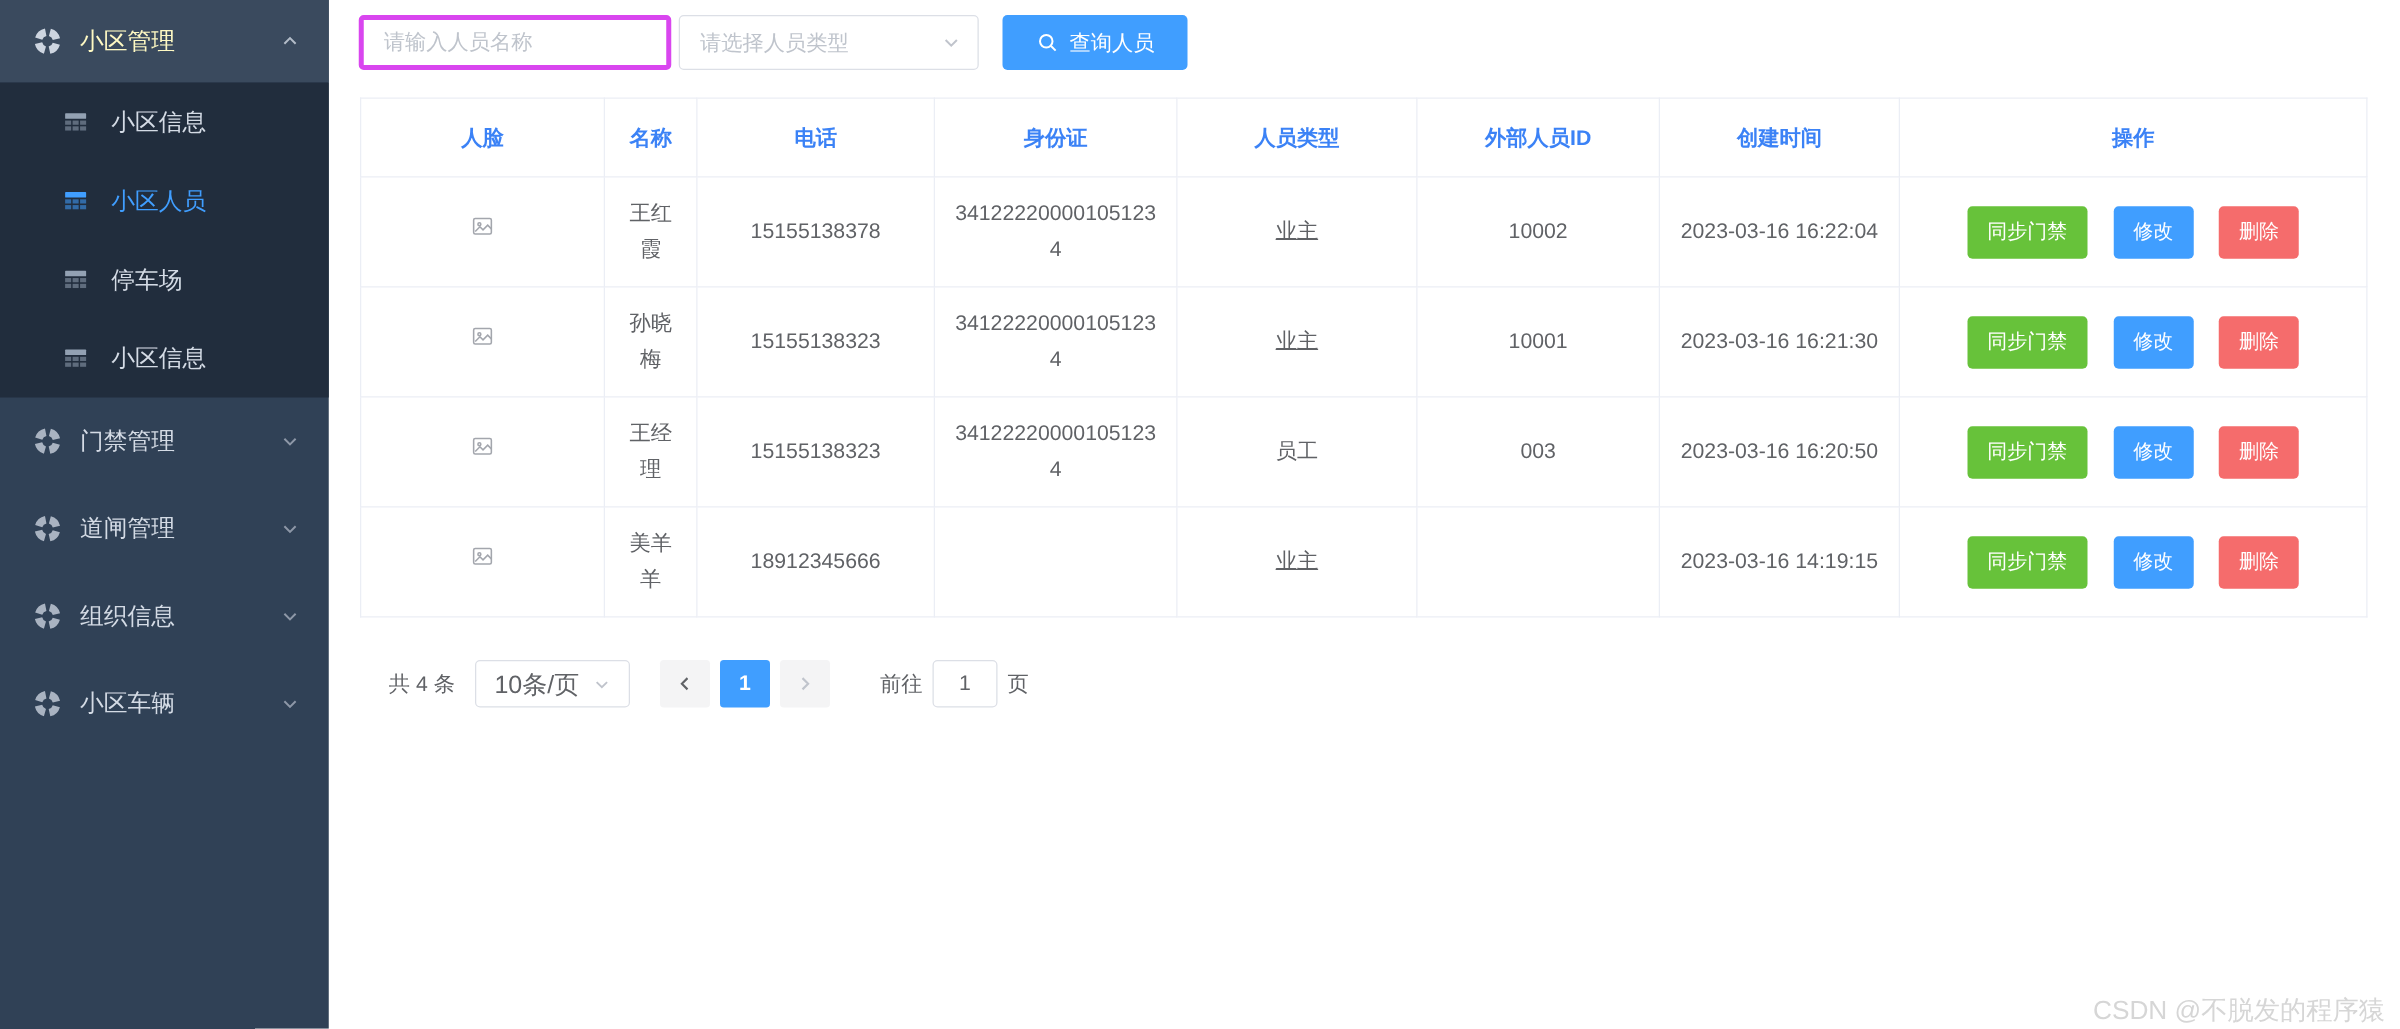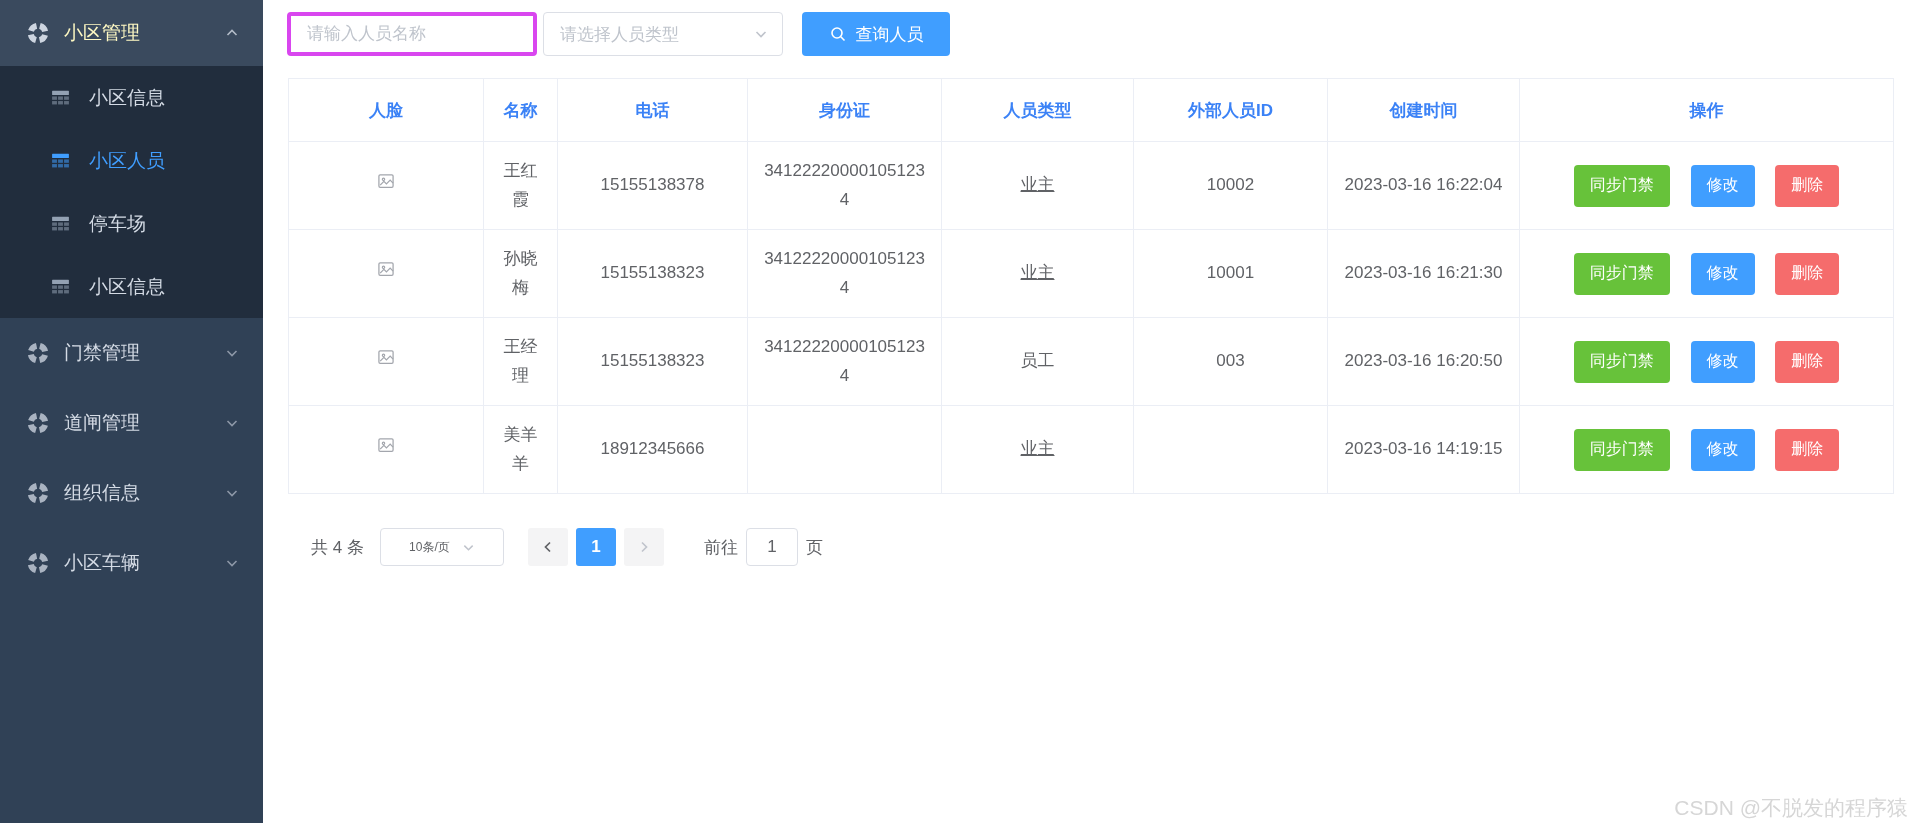--- a/index.html
+++ b/index.html
@@ -54,21 +54,21 @@
   .abtn{height:42px;padding:0 16px;border:none;border-radius:4px;color:#fff;font-size:16px;
     margin:4px 8px;cursor:pointer;font-family:"Liberation Sans","DejaVu Sans",sans-serif}
   .abtn.sync{background:#67c23a}
   .abtn.edit{background:#409eff}
   .abtn.del{background:#f56c6c}
   
   .pager{position:absolute;left:48px;top:528px;display:flex;align-items:center;
     font-size:17px;color:#606266}
   .psel{width:124px;height:38px;box-sizing:border-box;border:1px solid #dcdfe6;border-radius:4px;
     display:flex;align-items:center;justify-content:center;gap:12px;color:#606266;
-    margin:0 24px 0 16px;font-size:12px;cursor:pointer;background:#fff}
+    margin:0 24px 0 16px;font-size:20px;cursor:pointer;background:#fff}
   .psel .chev{display:flex;color:#c0c4cc}
   .pbtn{width:40px;height:38px;background:#f4f4f5;border-radius:3px;display:flex;
     align-items:center;justify-content:center;margin-right:8px;cursor:pointer}
   .pbtn.disabled{cursor:not-allowed}
   .pcur{width:40px;height:38px;background:#409eff;border-radius:3px;color:#fff;display:flex;
     align-items:center;justify-content:center;font-weight:bold;margin-right:8px;cursor:pointer}
   .goto-label{margin-left:32px}
   .goto-input{width:52px;height:38px;box-sizing:border-box;border:1px solid #dcdfe6;border-radius:4px;
     text-align:center;font-size:17px;color:#606266;margin:0 8px;outline:none;
     font-family:"Liberation Sans","DejaVu Sans",sans-serif}

